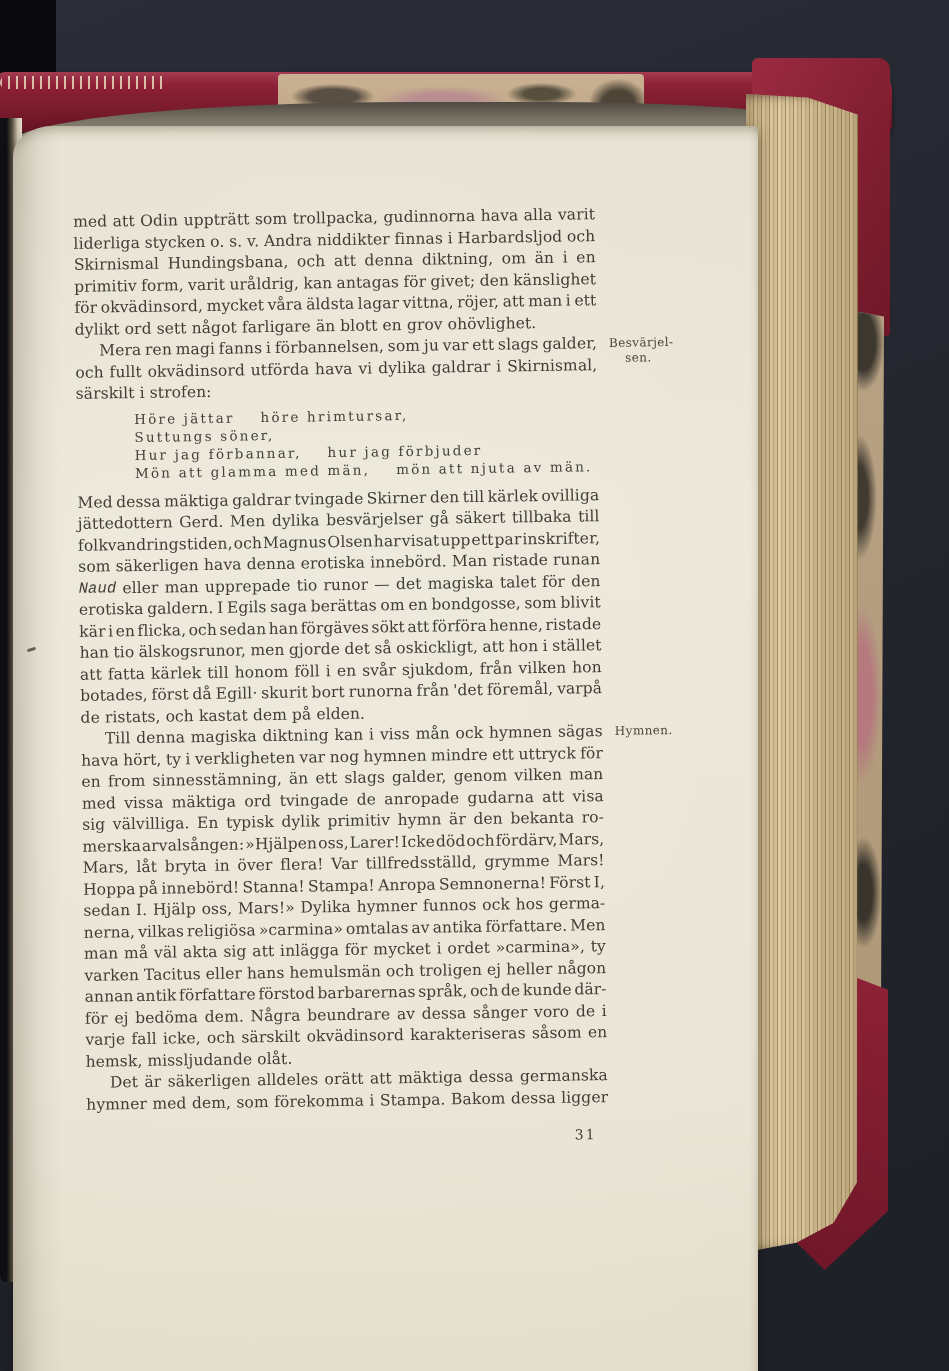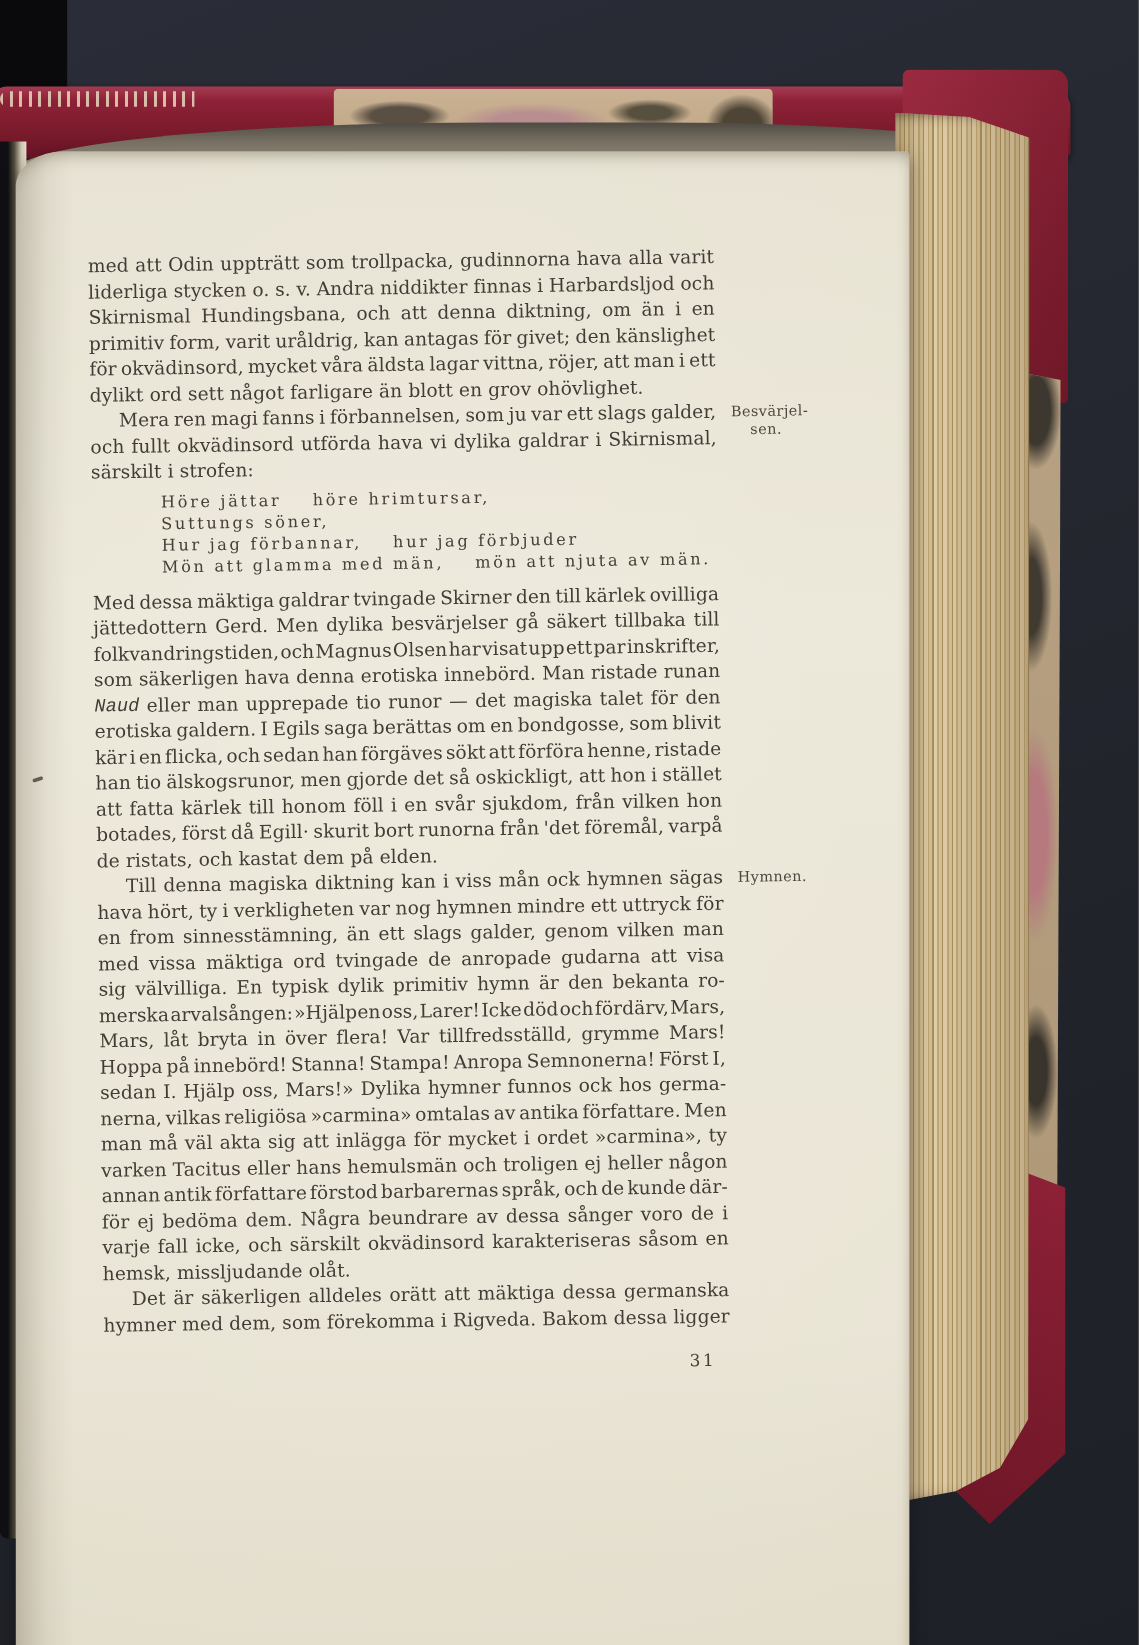--- a/index.html
+++ b/index.html
@@ -585,21 +585,21 @@
               <span>dessa</span>
               <span>germanska</span>
             </div>
             <div class="line">
               <span>hymner</span>
               <span>med</span>
               <span>dem,</span>
               <span>som</span>
               <span>förekomma</span>
               <span>i</span>
-              <span>Rigveda.</span>
+              <span>Stampa.</span>
               <span>Bakom</span>
               <span>dessa</span>
               <span>ligger</span>
             </div>
           </div>
         </div>
       <div class="page-number">31</div>
     </div>
   </div>
 </div>

